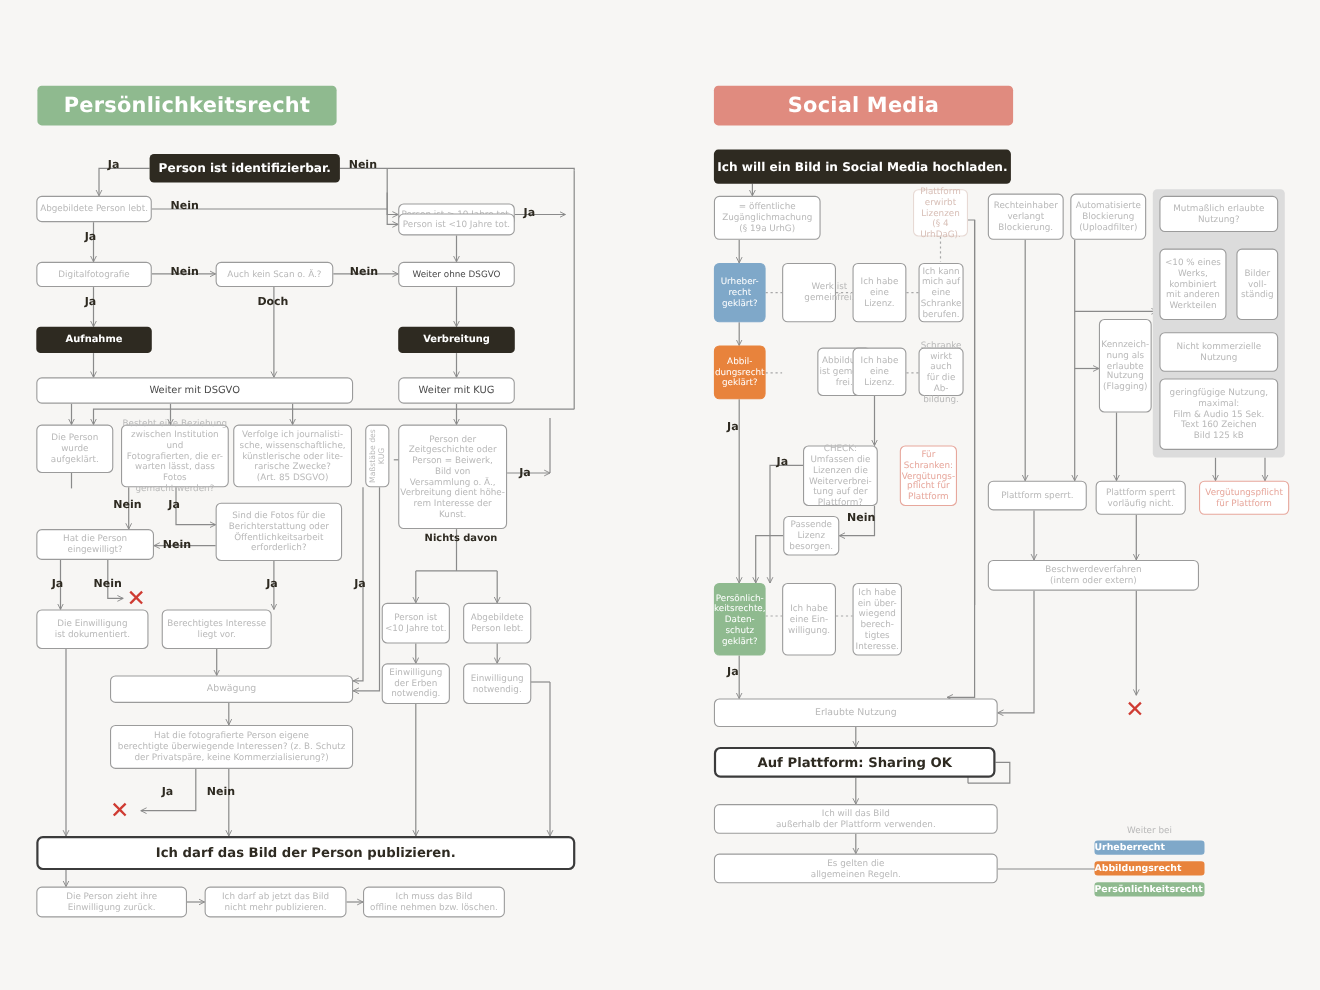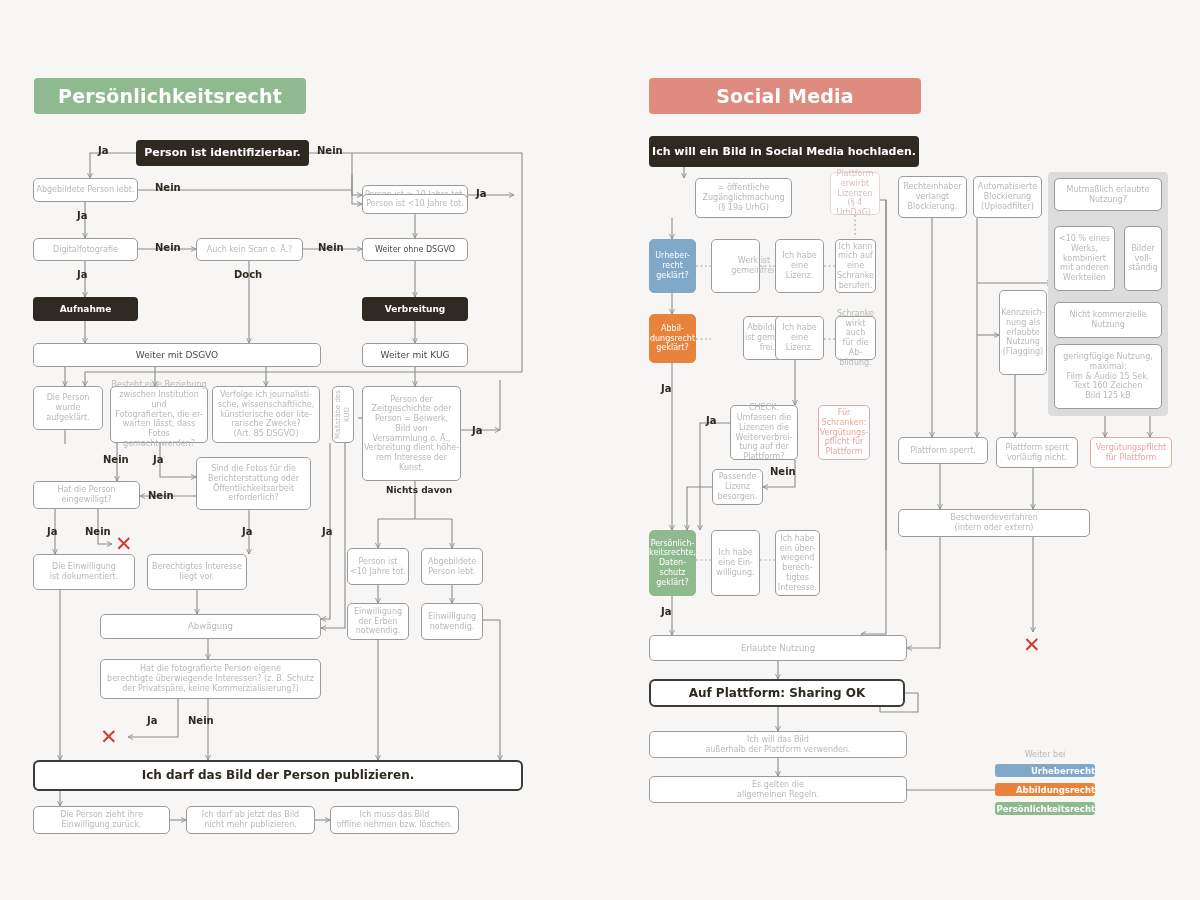--- a/index.html
+++ b/index.html
@@ -99,21 +99,21 @@
     border-radius:4px;
   }
   .vert{
     writing-mode:vertical-rl;
     transform:rotate(180deg);
   }
   .legend-cap{
     position:absolute;font-size:8px;color:#b9b9b9;text-align:center;
   }
   .legend-chip{
-    position:absolute;display:flex;align-items:center;justify-content:flex-end;
+    position:absolute;display:flex;align-items:center;justify-content:flex-start;
     color:#ffffff;font-weight:bold;font-size:8.5px;border-radius:3px;
   }
 </style>
 </head>
 <body>
 
 <div id="canvas">
 
   <svg class="wires">
     <defs>
@@ -454,21 +454,21 @@
   <div class="xmark" style="left:100px;top:727px;">✕</div>
 
   <div class="title-chip" style="left:649px;top:78px;width:272px;height:36px;background:#e08b7f;font-size:19px;">
     <span>Social Media</span>
   </div>
 
   <div class="node n-dark" style="left:649px;top:136px;width:270px;height:31px;font-size:11px;">
     <span>Ich will ein Bild in Social Media hochladen.</span>
   </div>
 
-  <div class="node n-plain" style="left:649px;top:178px;width:97px;height:40px;margin-left:46px;">
+  <div class="node n-plain" style="left:649px;top:178px;width:97px;height:40px;">
     <span>= öffentliche
 Zugänglichmachung
 (§ 19a UrhG)</span>
   </div>
 
   <div class="node n-plain" style="left:830px;top:172px;width:50px;height:43px;border-color:#e7d9d4;color:#d8bfb7;">
     <span>Plattform
 erwirbt
 Lizenzen
 (§ 4 UrhDaG).</span>

